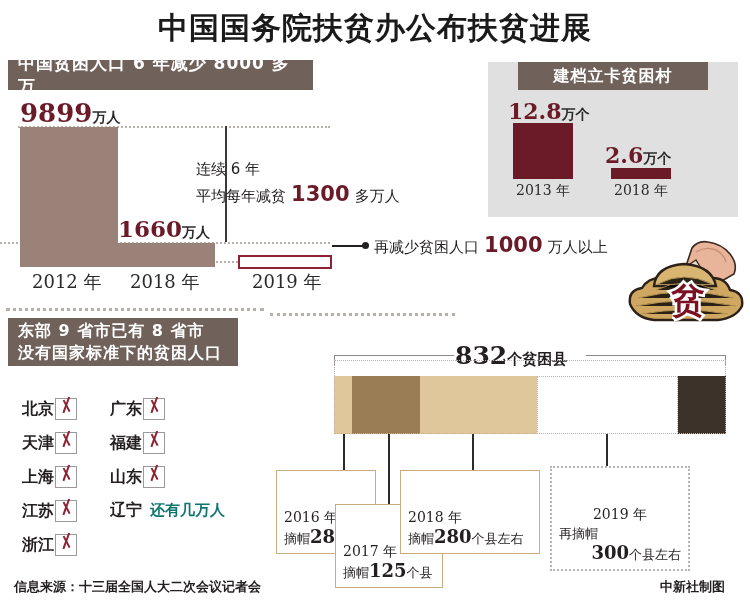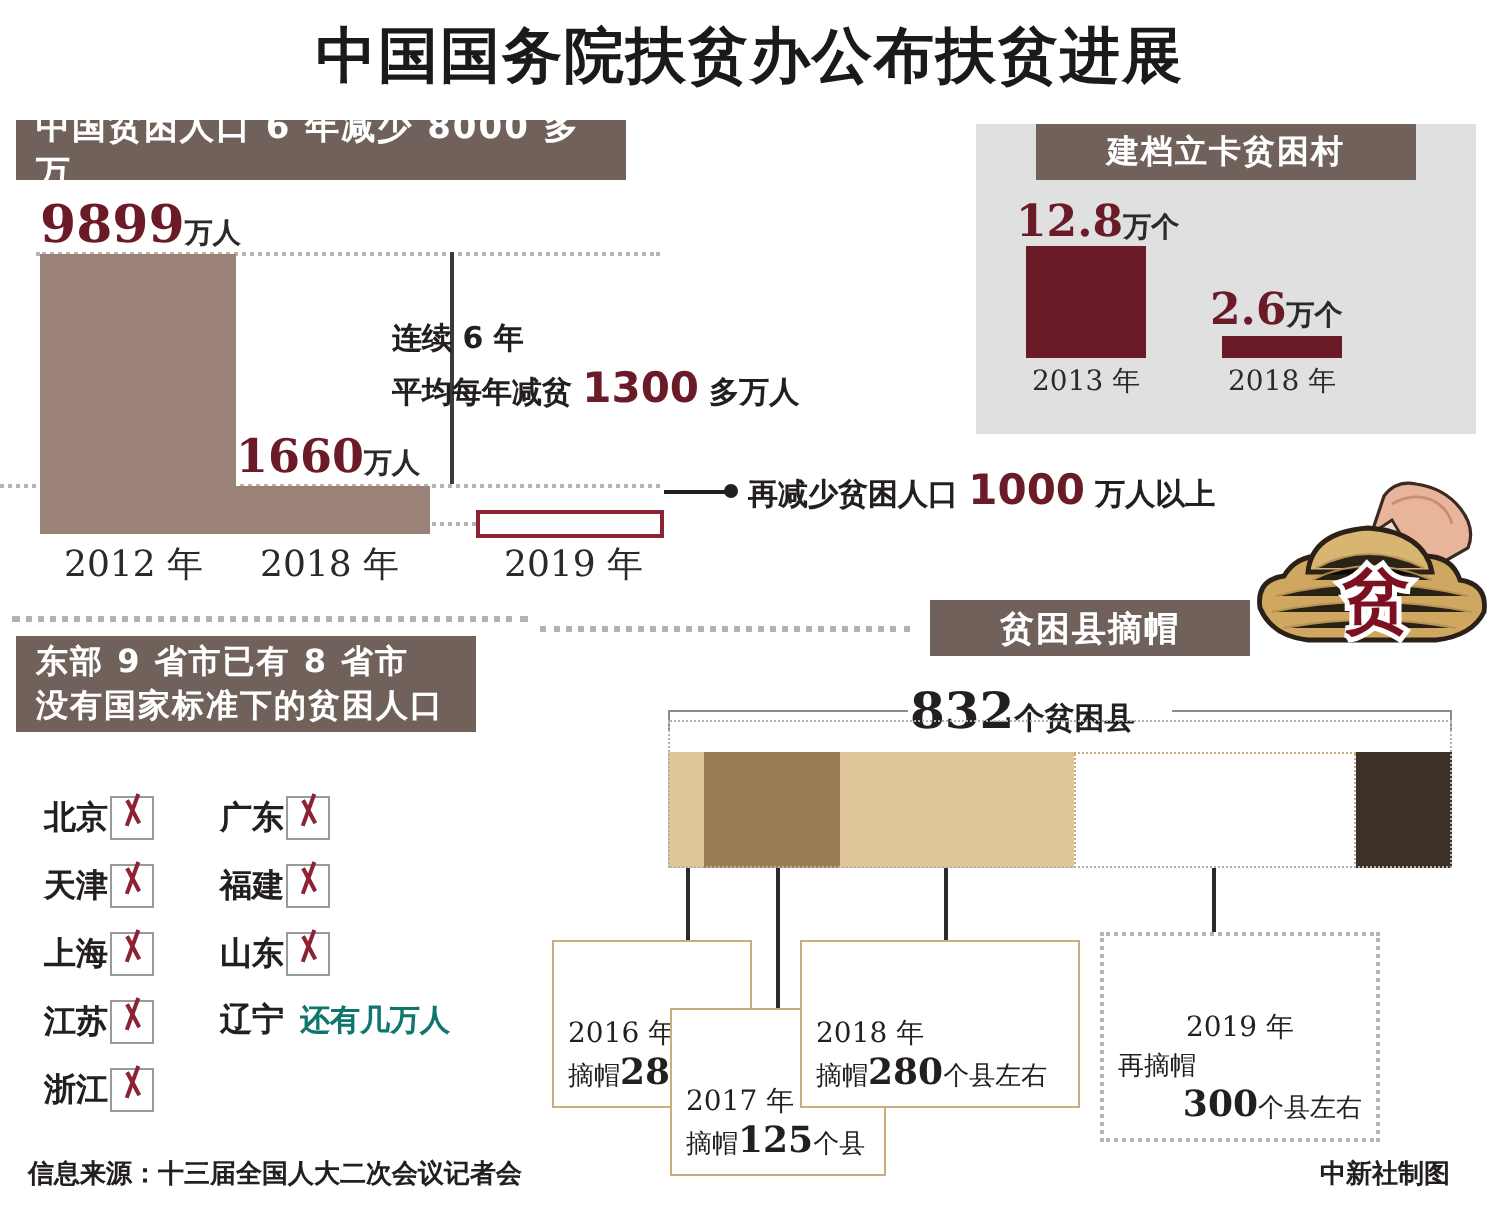--- a/index.html
+++ b/index.html
@@ -39,21 +39,21 @@
   .val-label .unit{font-size:14px;color:#2a2a2a;font-weight:700;}
   .axis-label{
     font-size:18px;color:#2a2a2a;white-space:nowrap;
     font-family:"DejaVu Serif","Liberation Serif",serif;
   }
   .bar-outline{
     background:#ffffff;border:2px solid #8c2233;box-sizing:border-box;
   }
 
   
-  .anno-txt{font-size:15px;color:#231f20;white-space:nowrap;font-weight:700;}
+  .anno-txt{font-size:15px;color:#231f20;white-space:nowrap;font-weight:400;}
   .anno-num{font-size:21px;font-weight:700;color:#6b1a28;}
 
   
   #village-panel{
     left:488px;top:62px;width:250px;height:155px;background:#e0e0e0;
   }
   .bar-darkred{background:#6b1a28;}
 
   
   .arrow-line{background:#231f20;height:2px;}
@@ -230,23 +230,20 @@
   <div class="abs prov-row" style="left:110px;top:466px;">
     <span class="prov-name">山东</span>
     <span class="chk"></span>
   </div>
   <div class="abs prov-row" style="left:110px;top:500px;">
     <span class="prov-name">辽宁</span>
     <span class="prov-note">还有几万人</span>
   </div>
 
   <div class="abs hdr-dots" style="left:270px;top:313px;width:185px;"></div>
-  <div class="abs banner" style="left:465px;top:300px;width:160px;height:28px;font-size:17px;justify-content:center;">
-    <span>贫困县摘帽</span>
-  </div>
 
   <div class="abs" style="left:334px;top:355px;width:392px;height:1px;">
     <div style="position:absolute;left:0;top:0;width:120px;height:1px;background:#8b8b8b;"></div>
     <div style="position:absolute;right:0;top:0;width:140px;height:1px;background:#8b8b8b;"></div>
     <div style="position:absolute;left:0;top:0;width:1px;height:10px;background:#8b8b8b;"></div>
     <div style="position:absolute;right:0;top:0;width:1px;height:10px;background:#8b8b8b;"></div>
   </div>
   <div class="abs" style="left:455px;top:341px;white-space:nowrap;">
     <span style="font-size:25px;font-weight:700;font-family:'DejaVu Serif','Liberation Serif',serif;color:#231f20;">832</span><span style="font-size:15px;font-weight:700;color:#231f20;">个贫困县</span>
   </div>

